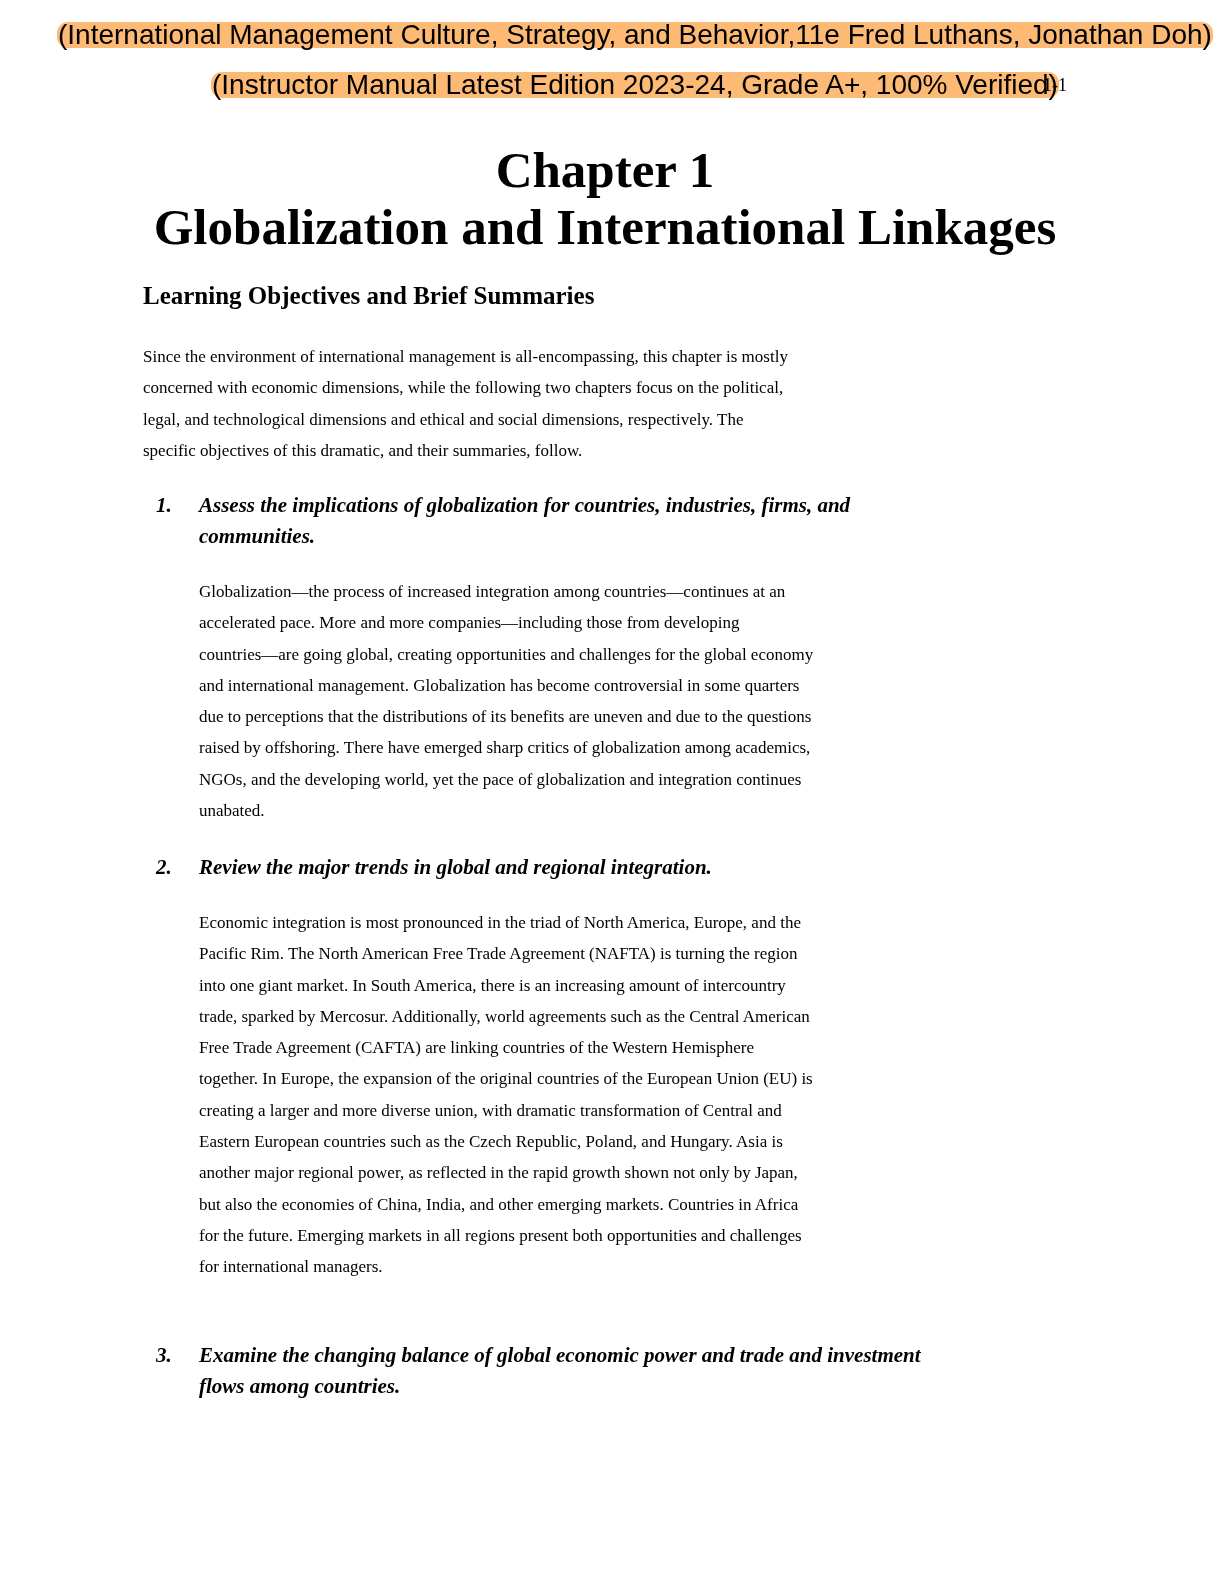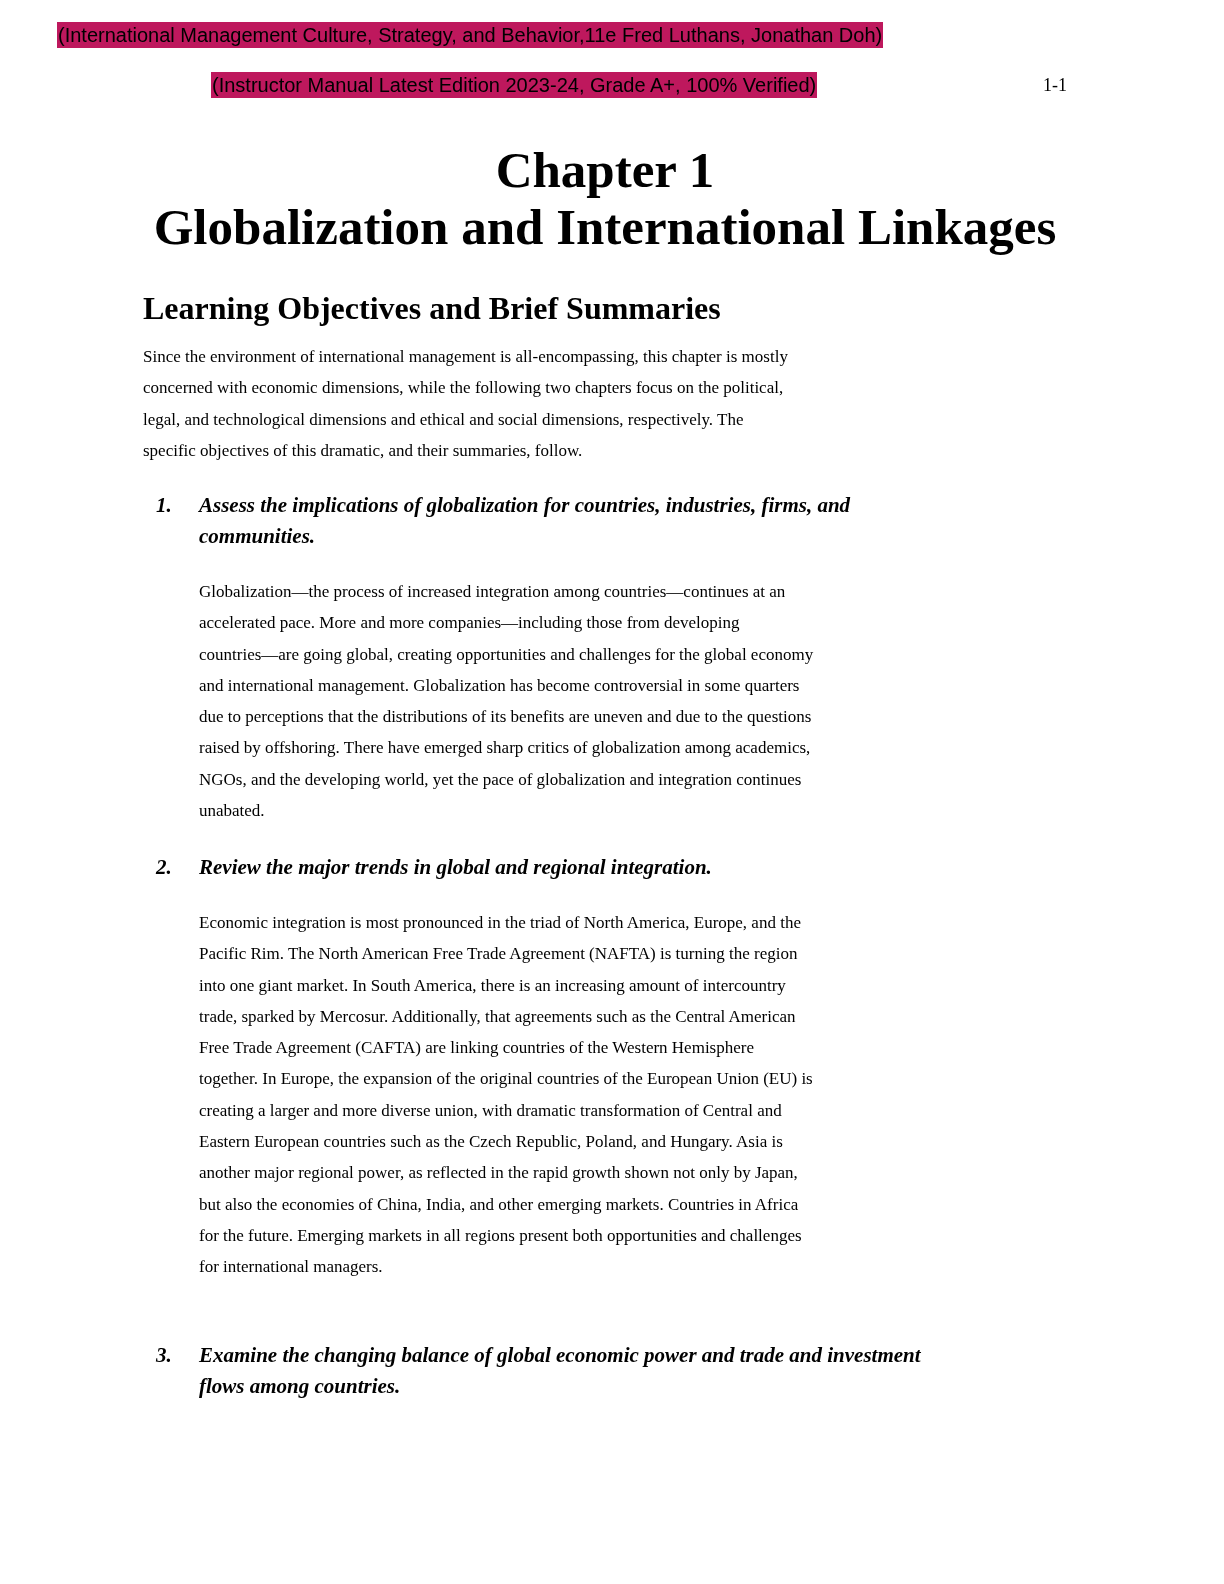--- a/index.html
+++ b/index.html
@@ -10,26 +10,27 @@
     body {
       width: 1224px;
       height: 1584px;
       position: relative;
       overflow: hidden;
       color: #000000;
       font-family: "Liberation Serif", "DejaVu Serif", serif;
     }
     .hl {
       position: absolute;
-      background: #be185d;
+      background: #fdba74;
       font-family: "Liberation Sans", "DejaVu Sans", sans-serif;
-      font-size: 20px;
+      font-size: 28px;
       line-height: 26px;
       white-space: nowrap;
       padding: 0 1px;
+      border-radius: 11px;
     }
     #hdr1 { left: 57px; top: 22px; }
     #hdr2 { left: 211px; top: 72px; }
     #pagenum {
       position: absolute;
       left: 1043px;
       top: 74px;
       font-size: 18px;
       line-height: 22px;
     }
@@ -41,23 +42,23 @@
       font-weight: bold;
       font-size: 51px;
       line-height: 48px;
       white-space: nowrap;
     }
     #chap { top: 146px; }
     #chap-sub { top: 203px; }
     #section-h {
       position: absolute;
       left: 143px;
-      top: 293px;
+      top: 281px;
       font-weight: bold;
-      font-size: 32px;
+      font-size: 25px;
       line-height: 30px;
       white-space: nowrap;
     }
     .para {
       position: absolute;
       font-size: 17px;
       line-height: 31.3px;
       width: 920px;
     }
     .para span.line {
@@ -133,21 +134,21 @@
 <div id="obj2" class="obj">
   <span class="num">2.</span>
   <span class="txt">
     <span class="line">Review the major trends in global and regional integration.</span>
   </span>
 </div>
 <div id="sum2" class="para">
   <span class="line">Economic integration is most pronounced in the triad of North America, Europe, and the</span>
   <span class="line">Pacific Rim. The North American Free Trade Agreement (NAFTA) is turning the region</span>
   <span class="line">into one giant market. In South America, there is an increasing amount of intercountry</span>
-  <span class="line">trade, sparked by Mercosur. Additionally, that agreements such as the Central American</span>
+  <span class="line">trade, sparked by Mercosur. Additionally, world agreements such as the Central American</span>
   <span class="line">Free Trade Agreement (CAFTA) are linking countries of the Western Hemisphere</span>
   <span class="line">together. In Europe, the expansion of the original countries of the European Union (EU) is</span>
   <span class="line">creating a larger and more diverse union, with dramatic transformation of Central and</span>
   <span class="line">Eastern European countries such as the Czech Republic, Poland, and Hungary. Asia is</span>
   <span class="line">another major regional power, as reflected in the rapid growth shown not only by Japan,</span>
   <span class="line">but also the economies of China, India, and other emerging markets. Countries in Africa</span>
   <span class="line">for the future. Emerging markets in all regions present both opportunities and challenges</span>
   <span class="line">for international managers.</span>
 </div>
 

